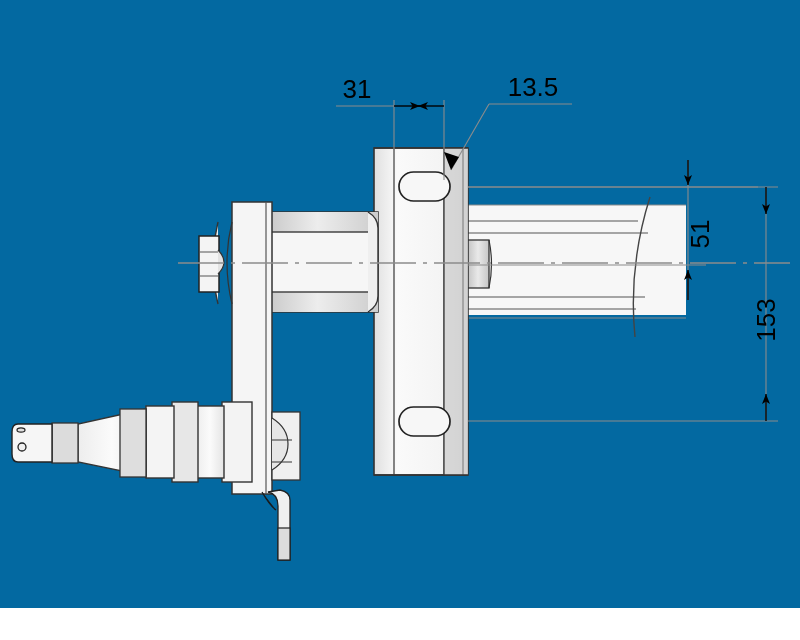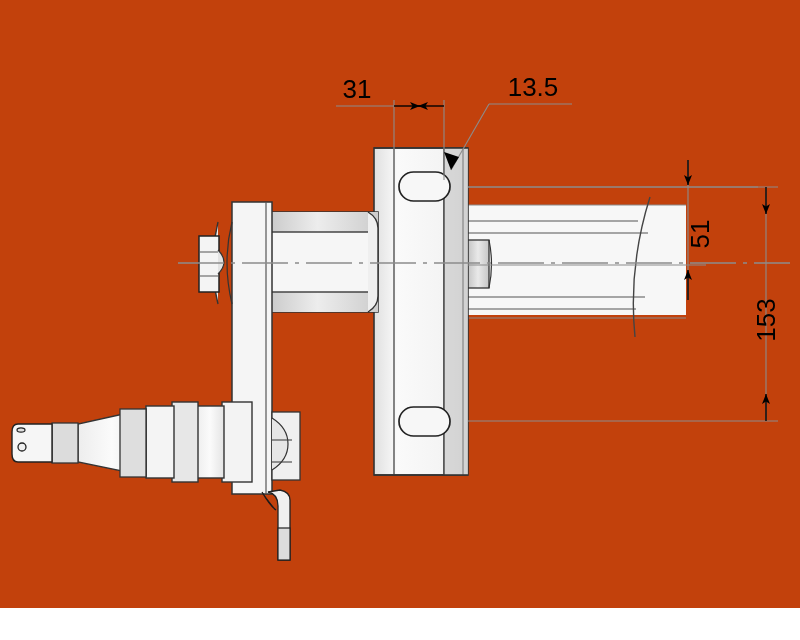--- a/index.html
+++ b/index.html
@@ -1,18 +1,18 @@
 <!DOCTYPE html>
 <html><head>
 <meta charset="utf-8">
 <style>
   html,body{margin:0;padding:0;background:#ffffff;}
   body{width:800px;height:640px;overflow:hidden;
        font-family:"Liberation Sans",sans-serif;}
-  #drawing-root{position:relative;width:800px;height:608px;background:#c2410c;}
+  #drawing-root{position:relative;width:800px;height:608px;background:#0369a1;}
   svg{display:block;}
   .dimtext{font-family:"Liberation Sans",sans-serif;font-size:26px;fill:#000;}
 </style>
 </head>
 <body>
 
 <div id="drawing-root">
 <svg width="800" height="640" viewBox="0 0 800 640" xmlns="http://www.w3.org/2000/svg">
 
   <defs>

